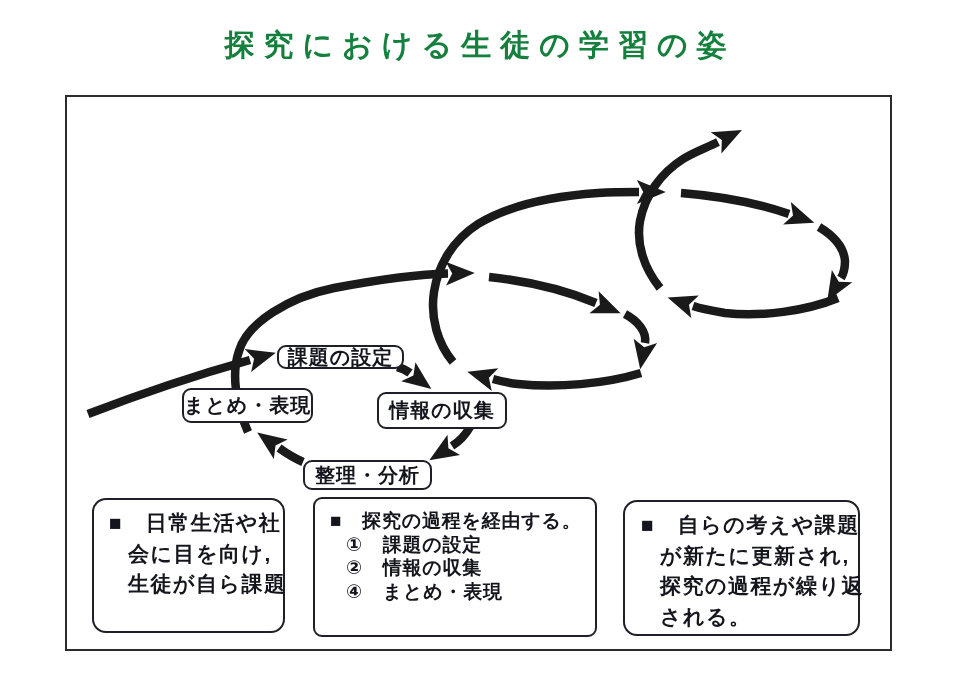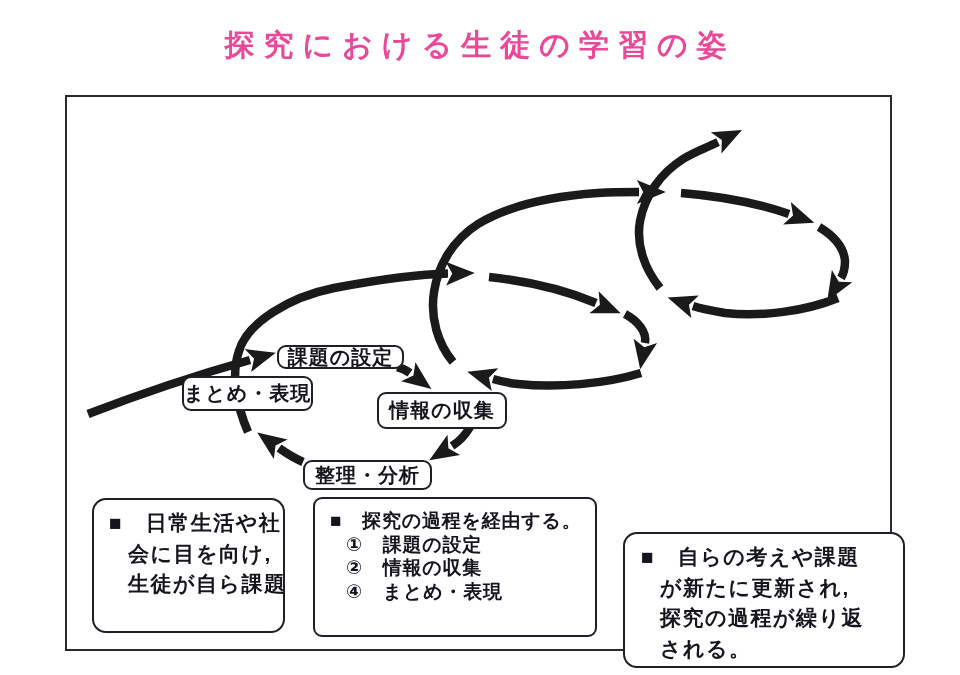--- a/index.html
+++ b/index.html
@@ -3,53 +3,53 @@
 <meta charset="utf-8">
 <style>
   html,body{margin:0;padding:0;background:#ffffff;}
   #canvas{
     position:relative;width:960px;height:675px;background:#ffffff;overflow:hidden;
     font-family:"Liberation Sans","DejaVu Sans",sans-serif;
   }
   
   .title{
     position:absolute;left:0;right:0;top:25px;text-align:center;
-    font-size:30px;font-weight:700;letter-spacing:9px;color:#ec4899;
+    font-size:30px;font-weight:700;letter-spacing:9px;color:#15803d;
   }
   
   .frame{
     position:absolute;left:65px;top:95px;width:827px;height:556px;
     border:2px solid #2b2b2b;box-sizing:border-box;background:transparent;
   }
   
   svg.spiral{position:absolute;left:0;top:0;}
   
   .pbox{
     position:absolute;box-sizing:border-box;background:#ffffff;
     border:2.5px solid #1f1f27;border-radius:9px;
     display:flex;align-items:center;justify-content:center;
     font-size:20px;font-weight:700;letter-spacing:1px;color:#15151d;
     white-space:nowrap;
   }
   #pbox-1{left:277px;top:345px;width:127px;height:24px;}
   #pbox-2{left:377px;top:392px;width:130px;height:37px;}
   #pbox-3{left:303px;top:450px;width:129px;height:30px;margin-top:10px;}
-  #pbox-4{left:182px;top:376px;width:131px;height:35px;}
+  #pbox-4{left:182px;top:388px;width:131px;height:35px;}
   
   .nbox{
     position:absolute;box-sizing:border-box;background:#ffffff;
     border:2.3px solid #1f1f27;border-radius:14px;color:#15151d;
     font-weight:600;white-space:nowrap;
   }
   #nbox-1{left:92px;top:498px;width:193px;height:135px;
     padding:8px 4px 4px 34px;font-size:21px;line-height:30.5px;letter-spacing:1.5px;}
   #nbox-2{left:313px;top:497px;width:284px;height:140px;
     padding:10px 4px 4px 31px;font-size:19px;line-height:23.5px;letter-spacing:0.8px;border-radius:9px;}
-  #nbox-3{left:623px;top:500px;width:282px;height:136px;
-    padding:8px 4px 4px 35px;font-size:21px;line-height:30.5px;letter-spacing:1.5px;margin-top:32px;}
+  #nbox-3{left:623px;top:500px;width:237px;height:136px;
+    padding:8px 4px 4px 35px;font-size:21px;line-height:30.5px;letter-spacing:1.5px;}
   .nline{text-indent:0;}
   .nline.first{text-indent:-19px;}
   #nbox-2 .nline.first{text-indent:-16px;}
 </style>
 </head>
 <body>
 
 <div id="canvas">
 
   <div class="title">探究における生徒の学習の姿</div>

